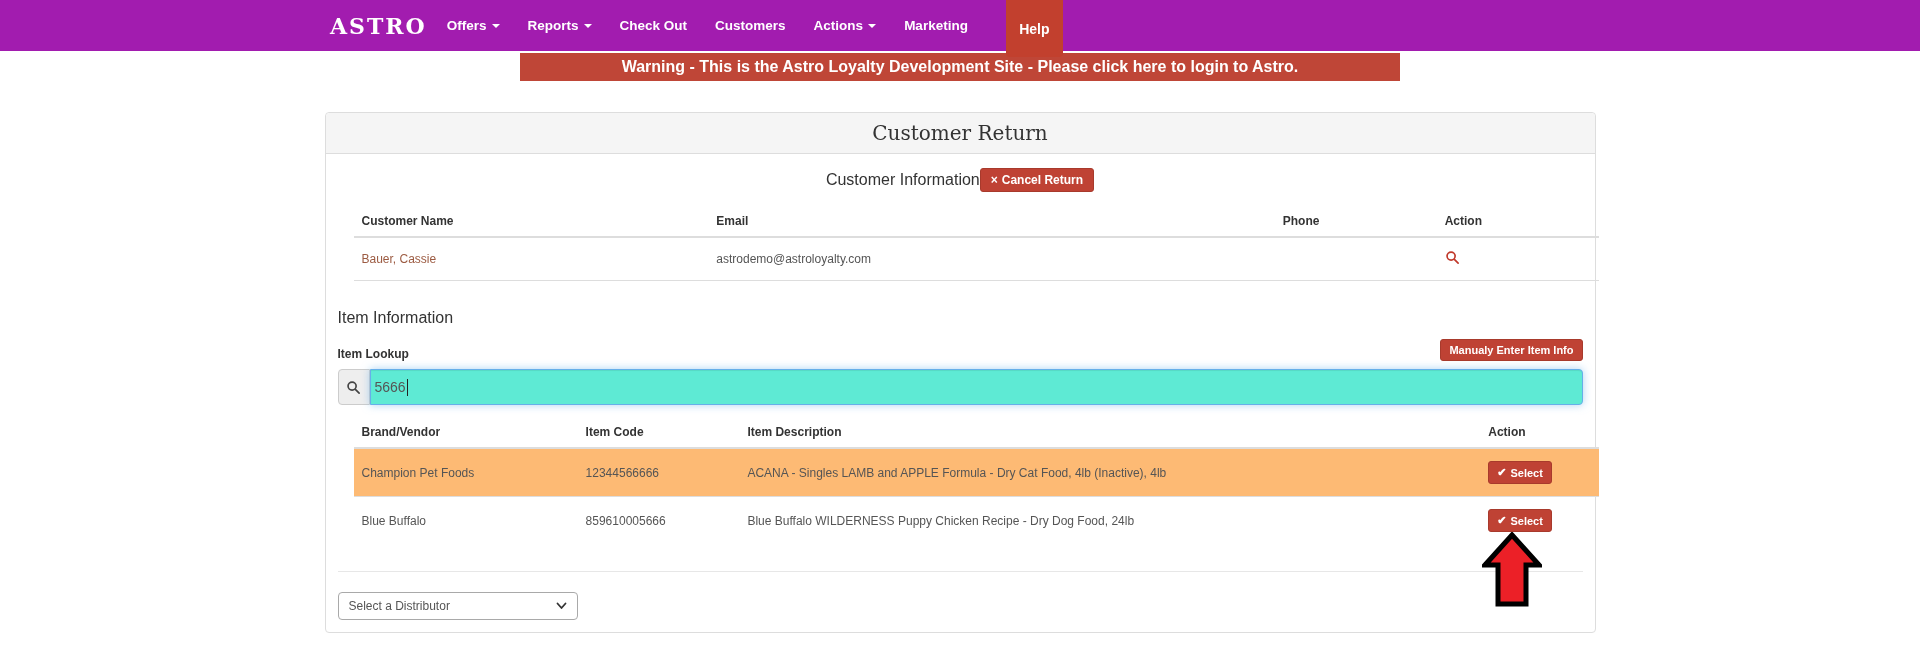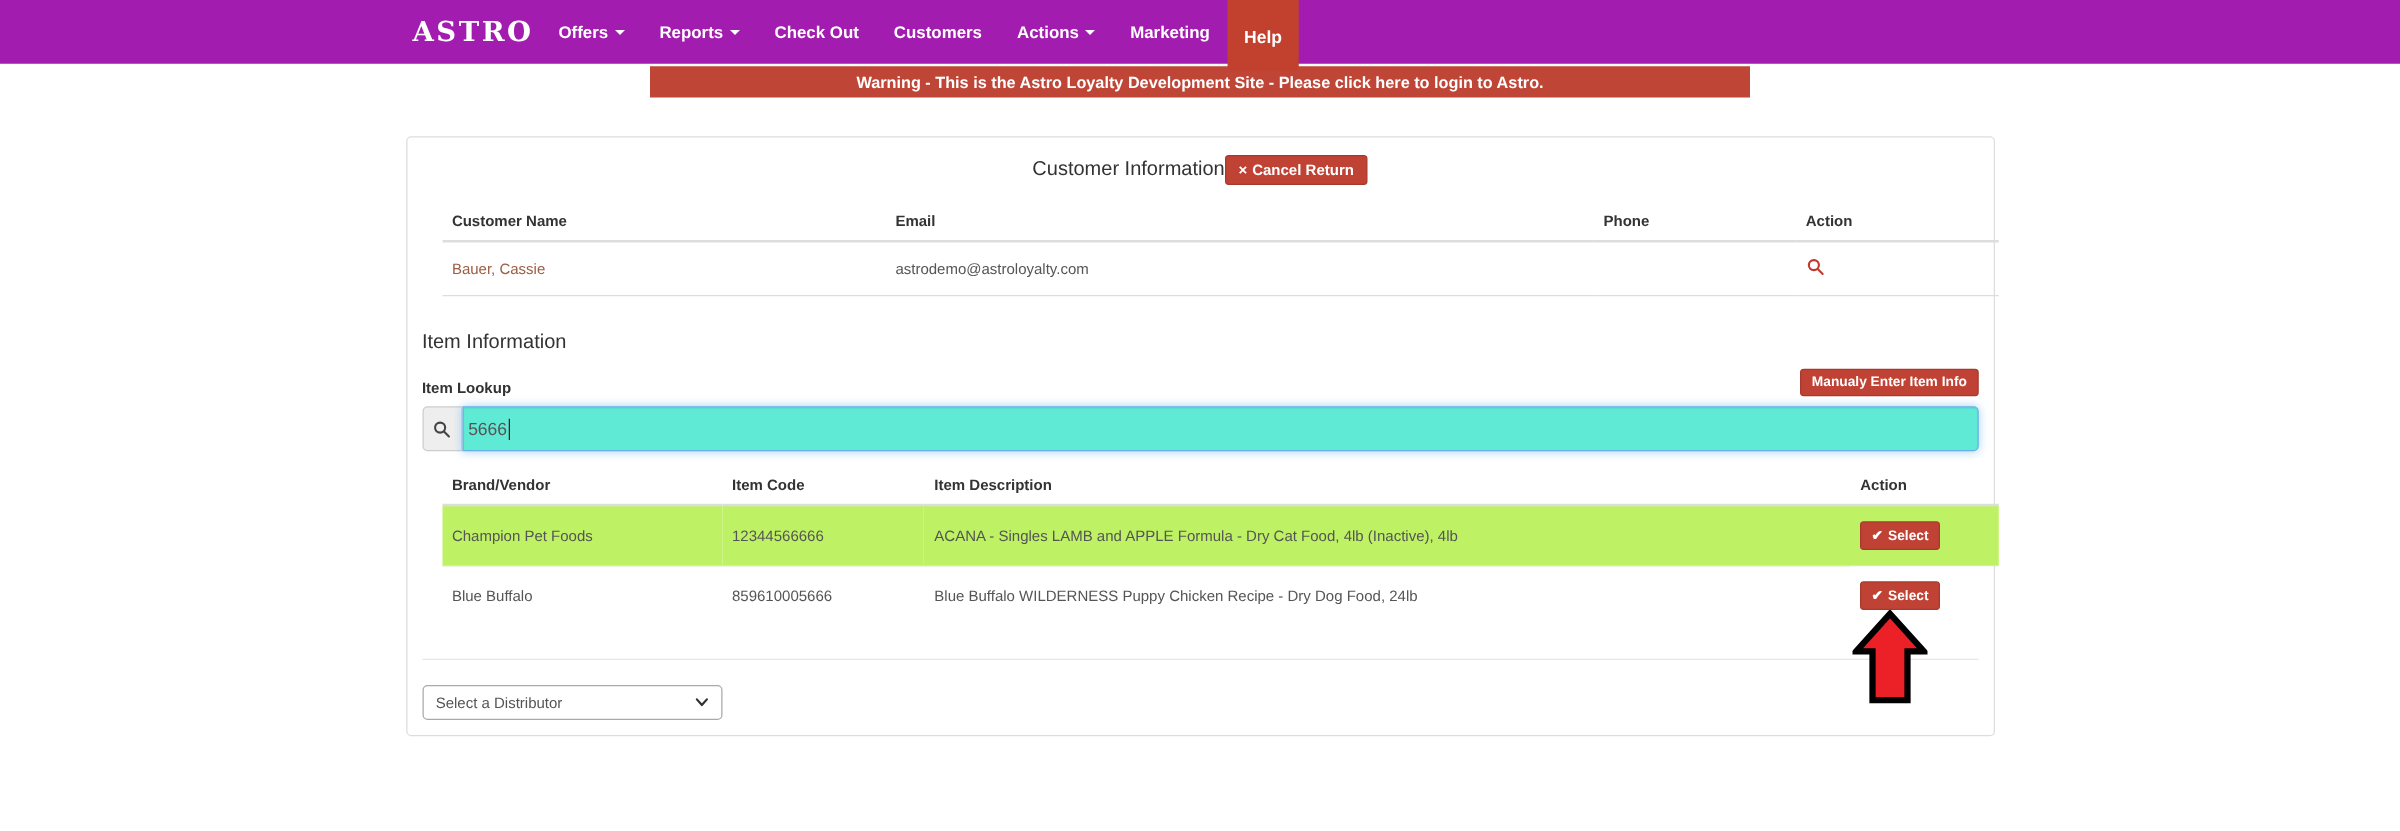--- a/index.html
+++ b/index.html
@@ -24,30 +24,30 @@
   .nav-item {
     color:#fff; font-weight:bold; font-size:13.5px;
     padding:0 14px; height:100%; display:flex; align-items:center;
     cursor:pointer; white-space:nowrap; text-decoration:none;
   }
   .caret {
     display:inline-block; width:0; height:0; margin-left:5px;
     border:4px solid transparent; border-top-color:#fff; border-bottom:none;
   }
   .help-btn {
-    width:57px; height:57px; align-self:flex-start;
+    margin-left:24px; width:57px; height:57px; align-self:flex-start;
     background:#c2402e; color:#fff; font-weight:bold; font-size:14px;
     display:flex; align-items:center; justify-content:center;
     border-radius:0 0 4px 4px; cursor:pointer; border:none;
   }
 
   
   .warning-banner {
     width:880px; margin:2px auto 0; background:#bf4637;
-    color:#fff; font-size:13px; font-weight:bold;
+    color:#fff; font-size:16px; font-weight:bold;
     text-align:center; padding:5px 0; cursor:pointer;
   }
 
   
   .panel {
     width:1271px; margin:31px auto 0;
     border:1px solid #ddd; border-radius:4px; background:#fff;
   }
   .panel-header {
     background:#f5f5f5; border-bottom:1px solid #ddd;
@@ -96,21 +96,21 @@
   }
   .search-box {
     flex:1; height:36px; border:1px solid #66afe9; border-radius:0 4px 4px 0;
     box-shadow: inset 0 1px 1px rgba(0,0,0,.075), 0 0 8px rgba(102,175,233,.55);
     display:flex; align-items:center; padding-left:4px;
     font-size:14px; color:#555; background:#5eead4; cursor:text;
   }
   .caret-bar { display:inline-block; width:1px; height:17px; background:#222; margin-left:1px; }
 
   .item-table { margin-top:12px; }
-  .item-table tbody tr.striped { background:#bef264; }
+  .item-table tbody tr.striped { background:#fdba74; }
   .item-table tbody tr.striped td { border-bottom:1px solid #ddd; }
   .col-brand { width:18%; }
   .col-code  { width:13%; }
   .col-desc  { width:59.5%; }
   .col-act   { width:9.5%; }
   .action-cell { position:relative; overflow:visible; }
 
   .pointer-arrow { position:absolute; left:2px; top:35px; z-index:5; }
 
   .divider { border:none; border-top:1px solid #e7e7e7; margin:27px 0 0; }
@@ -152,20 +152,21 @@
   <a class="nav-item">
     <span>Marketing</span>
   </a>
 
   <button class="help-btn">Help</button>
 </div>
 
 <div class="warning-banner">Warning - This is the Astro Loyalty Development Site - Please click here to login to Astro.</div>
 
 <div class="panel">
+  <div class="panel-header">Customer Return</div>
 
   <div class="panel-body">
 
     <div class="section-head-row">
       <h2 class="section-heading">Customer Information</h2>
       <button class="btn-red">
         <span>×</span>
         <span>Cancel Return</span>
       </button>
     </div>

